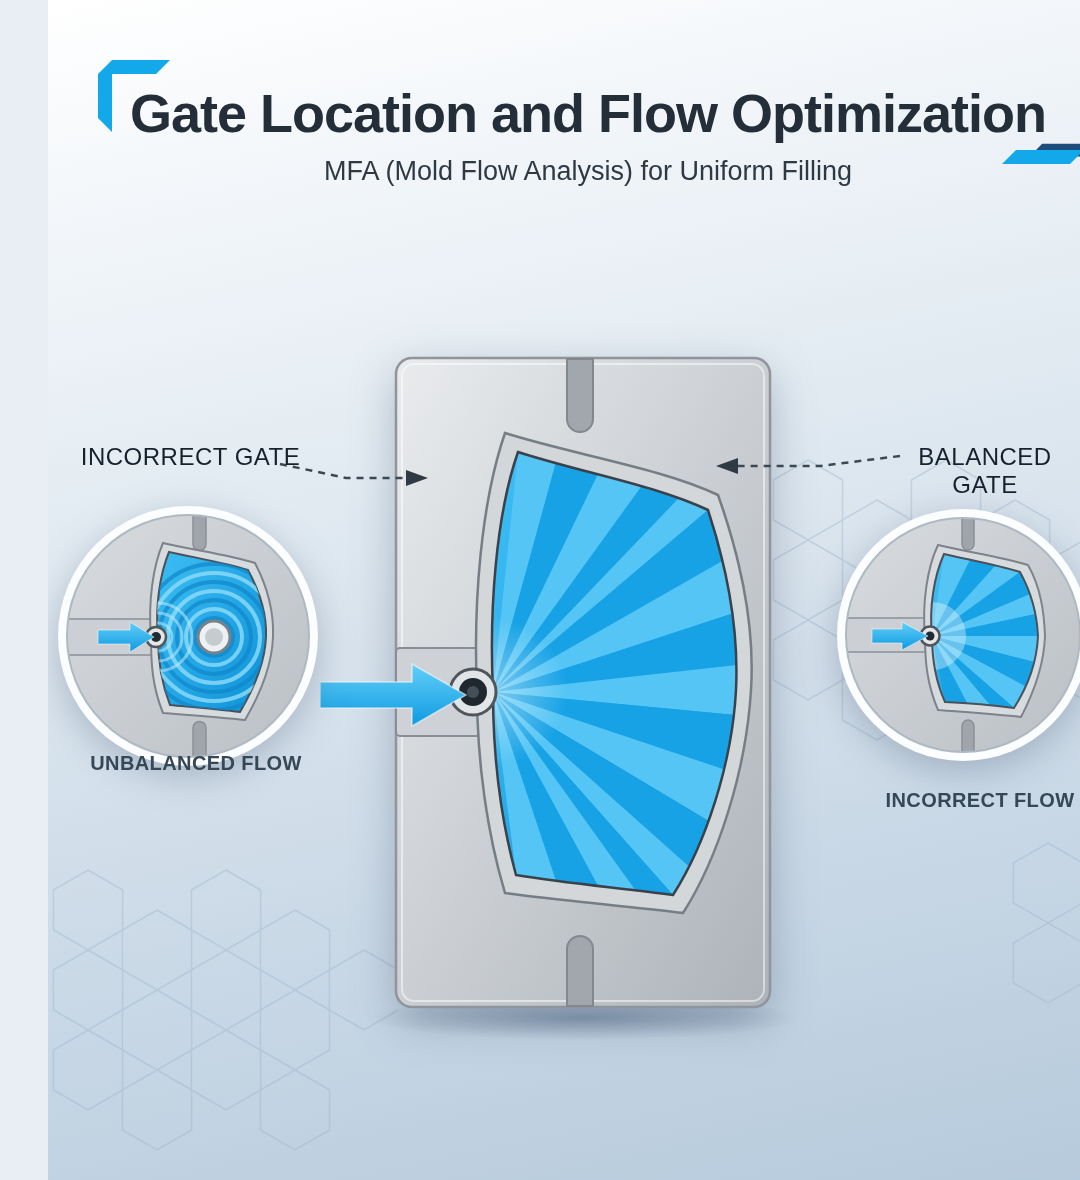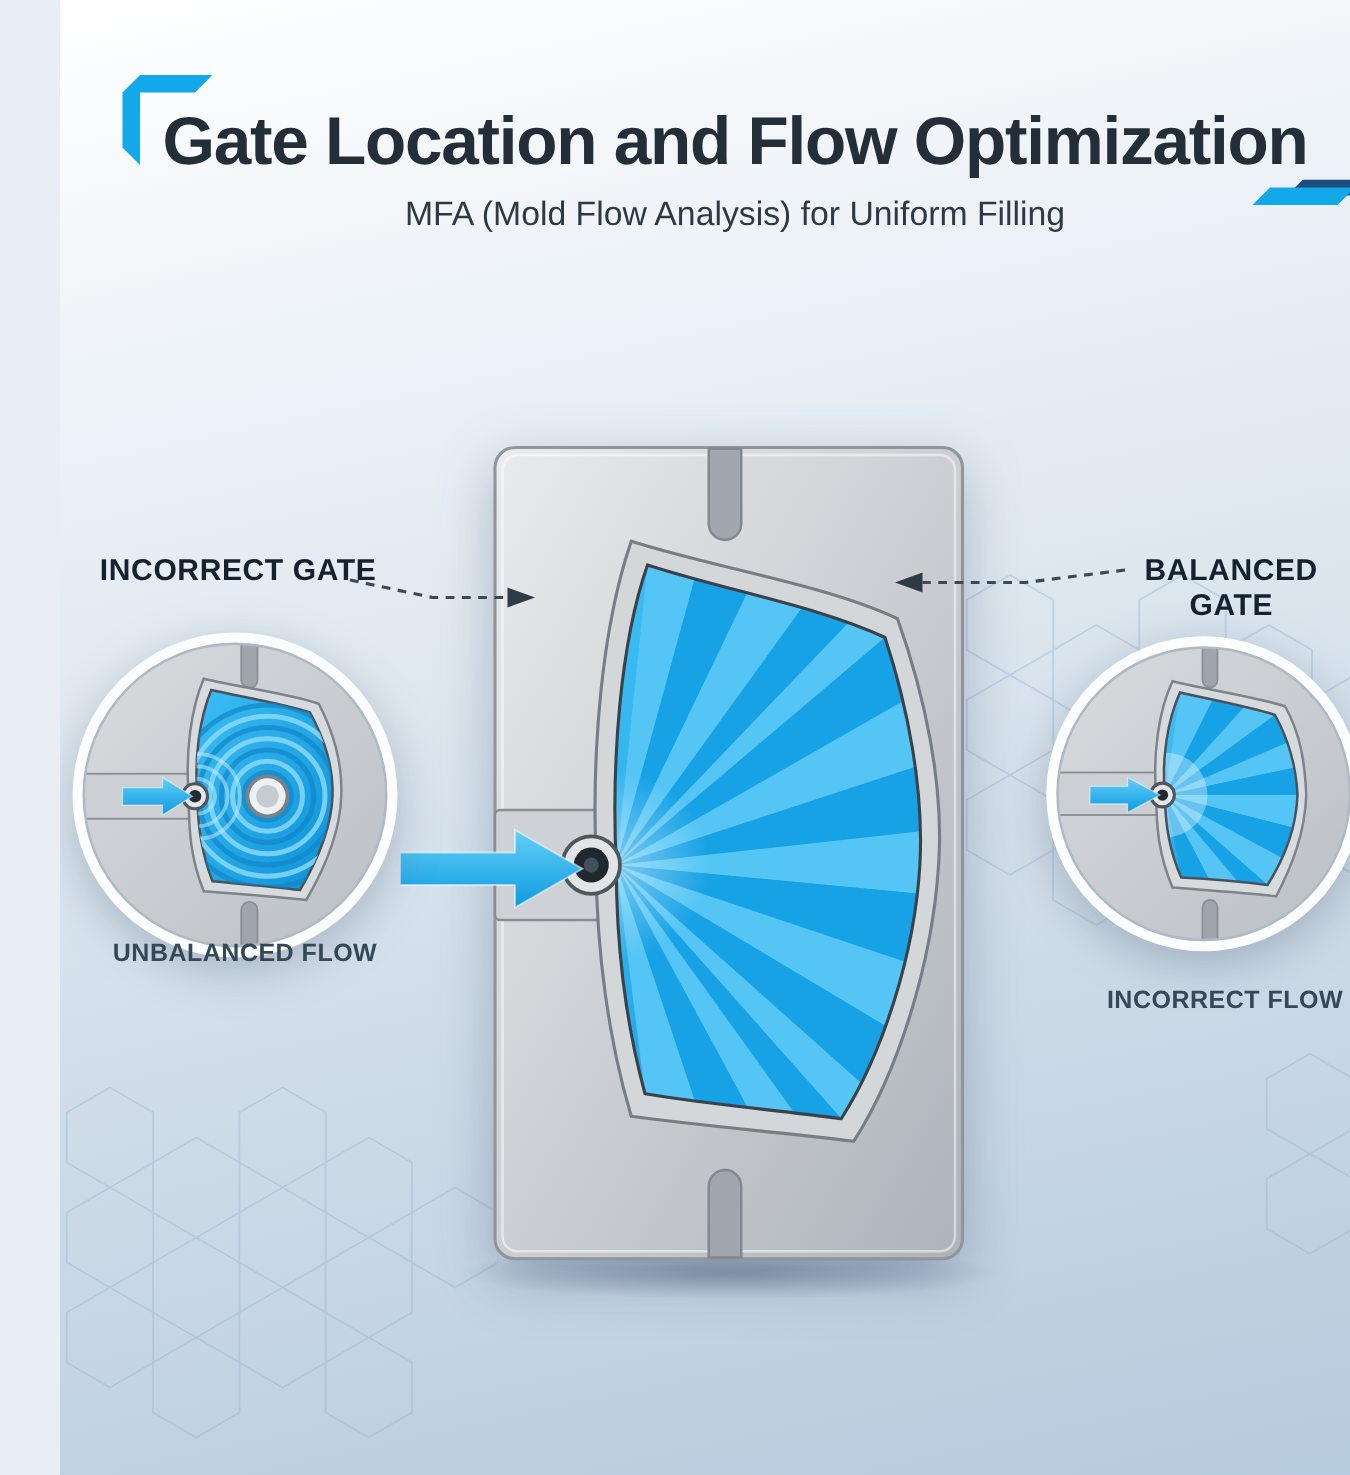--- a/index.html
+++ b/index.html
@@ -14,21 +14,21 @@
     position:absolute;z-index:2;left:318px;top:996px;width:436px;height:44px;
     background:radial-gradient(ellipse at center,rgba(54,76,105,.40) 0%,rgba(54,76,105,0) 70%);
   }
   .central-svg{position:absolute;z-index:3;left:345px;top:355px;
     filter:drop-shadow(0 14px 22px rgba(45,65,95,.30));}
   .big-arrow-svg{position:absolute;z-index:4;left:272px;top:658px;}
   .pointer-svg{position:absolute;z-index:5;}
   .inset-svg{position:absolute;z-index:6;filter:drop-shadow(0 10px 18px rgba(45,65,95,.28));}
   .inset-label{
     position:absolute;z-index:7;text-align:center;
-    font-size:24px;font-weight:700;color:#15212d;letter-spacing:.5px;
+    font-size:24px;font-weight:400;color:#15212d;letter-spacing:.5px;
   }
   .inset-caption{
     position:absolute;z-index:7;text-align:center;
     font-size:20px;font-weight:700;color:#364756;letter-spacing:.4px;
   }
   .page-title{
     position:absolute;z-index:8;left:0;top:82px;width:1080px;margin:0;
     text-align:center;font-size:54px;font-weight:700;color:#232e39;letter-spacing:-1px;
   }
   .page-subtitle{

